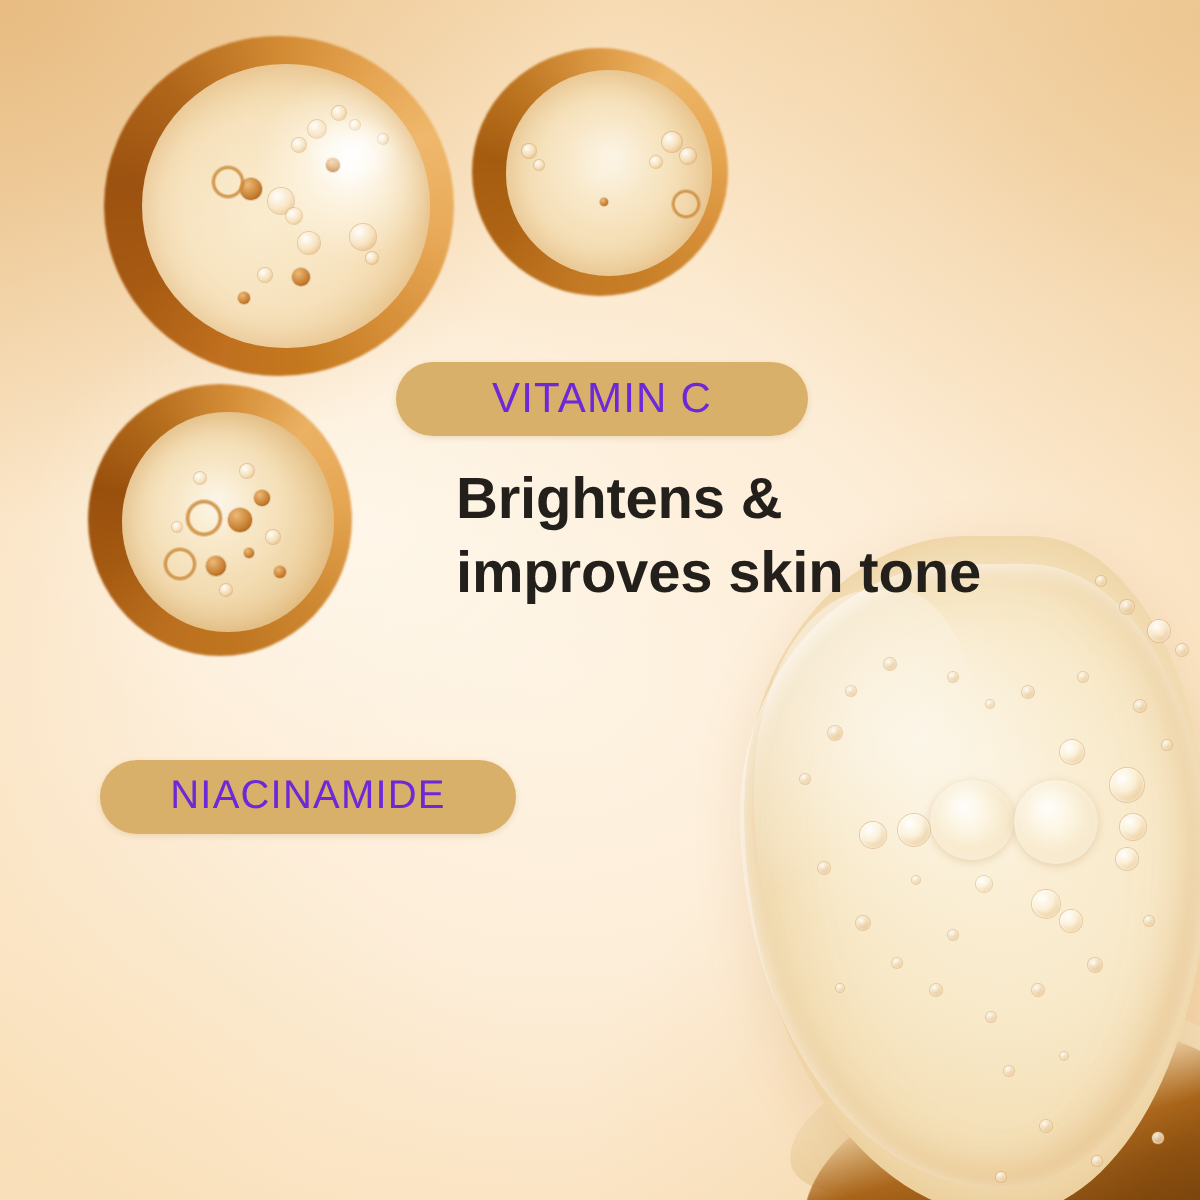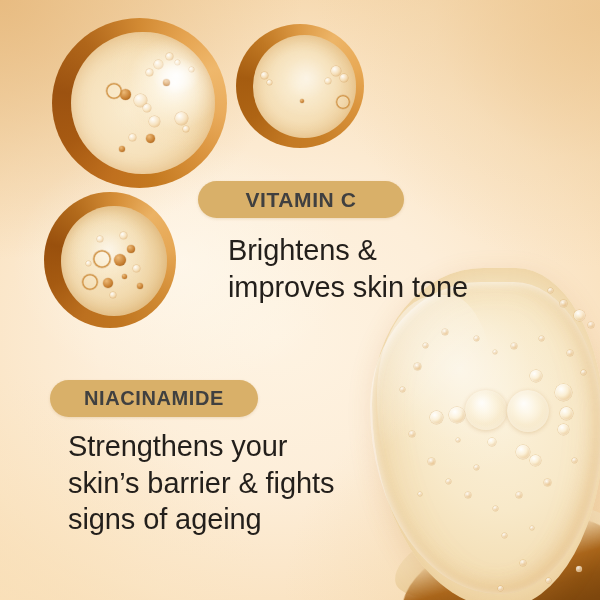--- a/index.html
+++ b/index.html
@@ -199,36 +199,36 @@
   .pill {
     position: absolute;
     display: flex;
     align-items: center;
     justify-content: center;
     background: #D9B069;
     border-radius: 999px;
     box-shadow: 0 1px 3px rgba(160,110,40,0.18);
   }
   .pill-label {
-    color: #404040;
-    font-weight: 700;
+    color: #6d28d9;
+    font-weight: 400;
     letter-spacing: 0.6px;
     white-space: nowrap;
   }
   #pill-vitamin-c { left: 198px; top: 181px; width: 206px; height: 37px; }
   #pill-vitamin-c .pill-label { font-size: 21px; }
   #pill-niacinamide { left: 50px; top: 380px; width: 208px; height: 37px; }
   #pill-niacinamide .pill-label { font-size: 20px; text-align: right; }
 
   .benefit-text {
     position: absolute;
     color: #231F1B;
     font-size: 29px;
     line-height: 1.26;
-    font-weight: 400;
+    font-weight: 700;
     letter-spacing: -0.1px;
     white-space: pre-line;
   }
   #benefit-vitamin-c { left: 228px; top: 232px; width: 330px; }
   #benefit-niacinamide { left: 68px; top: 428px; width: 360px; }
 </style>
 </head>
 <body>
 
 <div id="stage">
@@ -350,17 +350,14 @@
 
   <div class="pill" id="pill-vitamin-c">
     <span class="pill-label">VITAMIN C</span>
   </div>
   <div class="benefit-text" id="benefit-vitamin-c">Brightens &amp;
 improves skin tone</div>
 
   <div class="pill" id="pill-niacinamide">
     <span class="pill-label">NIACINAMIDE</span>
   </div>
-  <div class="benefit-text" id="benefit-niacinamide">Strengthens your
-skin’s barrier &amp; fights
-signs of ageing</div>
 
 </div>
 
 </body></html>

